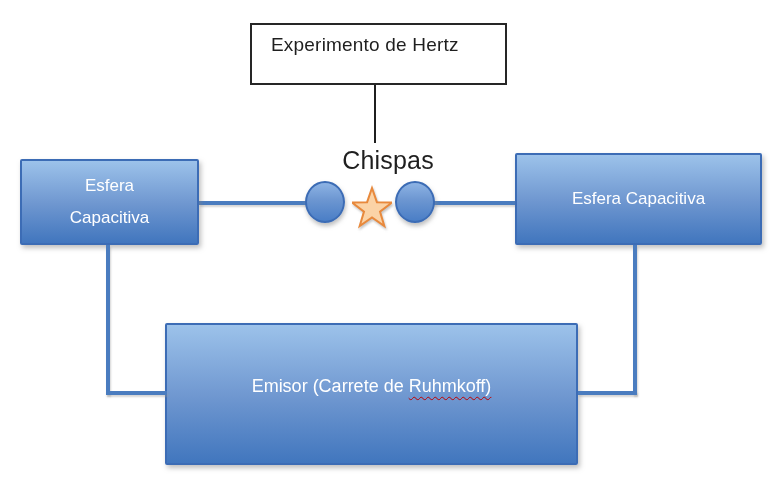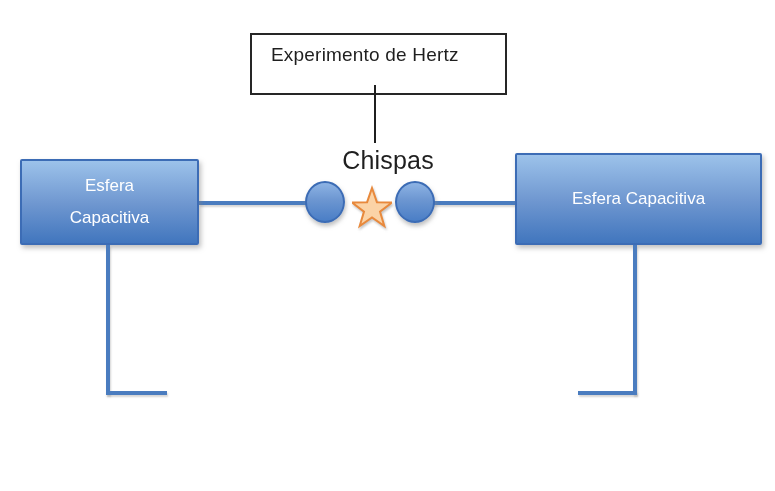--- a/index.html
+++ b/index.html
@@ -19,21 +19,21 @@
   html,body{background:#ffffff;}
   body{font-family:"Liberation Sans", sans-serif;}
   .canvas{
     position:relative;
     width:775px;height:491px;
     background:#ffffff;
     overflow:hidden;
   }
   .abs{position:absolute;}
   .title-box{
-    left:250px;top:33px;width:257px;height:62px;
+    left:250px;top:23px;width:257px;height:62px;
     background:#ffffff;
     border:2px solid var(--title-border);
     padding:9px 6px 0 19px;
     font-size:19px;color:var(--text-dark);
     letter-spacing:0.2px;
   }
   .title-drop-line{
     left:374px;top:85px;width:2px;height:58px;
     background:#1f1f1f;
   }
@@ -129,19 +129,22 @@
   </div>
 
   <div class="abs bluebox left-sphere-box">
     <span class="wrap-narrow">Esfera Capacitiva</span>
   </div>
 
   <div class="abs bluebox right-sphere-box">
     <span>Esfera Capacitiva</span>
   </div>
 
+  <div class="abs bluebox emitter-box">
+    <span><span>Emisor (Carrete de </span><span class="misspelled">Ruhmkoff)</span></span>
+  </div>
 
   <div class="abs blue-line conn-left-v"></div>
   <div class="abs blue-line conn-left-h"></div>
   <div class="abs blue-line conn-right-v"></div>
   <div class="abs blue-line conn-right-h"></div>
 
 </div>
 
 </body></html>

